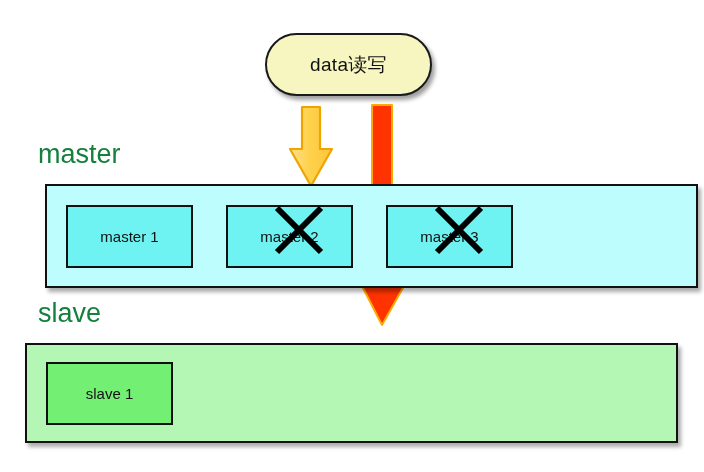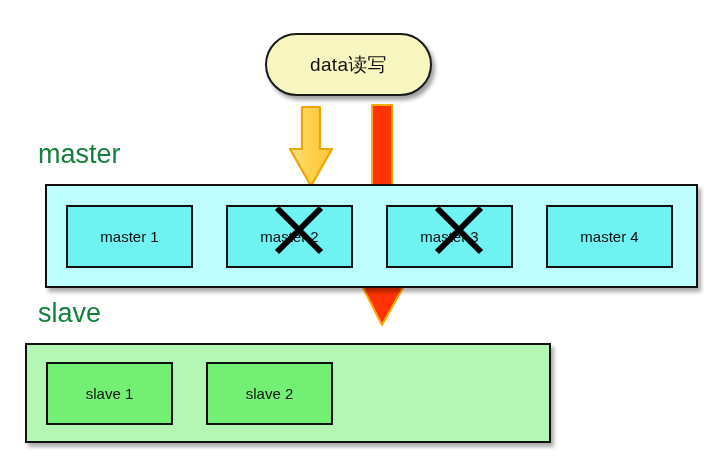--- a/index.html
+++ b/index.html
@@ -73,21 +73,21 @@
     top: 184px;
     width: 653px;
     height: 104px;
     background: #bdfdfd;
     padding: 0 19px;
     margin-left: 20px;
   }
   #slave-group {
     left: 25px;
     top: 343px;
-    width: 526px;
+    width: 653px;
     height: 100px;
     background: #b4f7b4;
     padding: 13px 19px;
   }
 
   
   .node {
     position: relative;
     flex: 0 0 auto;
     width: 127px;
@@ -157,27 +157,21 @@
       <line x1="50" y1="6" x2="6" y2="50" stroke="#000000" stroke-width="6" stroke-linecap="butt"></line>
     </svg>
   </div>
   <div class="node master-node">
     <span class="node-label">master 3</span>
     <svg class="node-cross" viewBox="0 0 56 56">
       <line x1="6" y1="6" x2="50" y2="50" stroke="#000000" stroke-width="6" stroke-linecap="butt"></line>
       <line x1="50" y1="6" x2="6" y2="50" stroke="#000000" stroke-width="6" stroke-linecap="butt"></line>
     </svg>
   </div>
-  <div class="node master-node">
-    <span class="node-label">master 4</span>
-  </div>
 </div>
 
 <div class="group-heading" id="heading-slave">slave</div>
 
 <div class="group-box" id="slave-group">
   <div class="node slave-node">
     <span class="node-label">slave 1</span>
   </div>
-  <div class="node slave-node">
-    <span class="node-label">slave 2</span>
-  </div>
 </div>
 
 </body></html>

